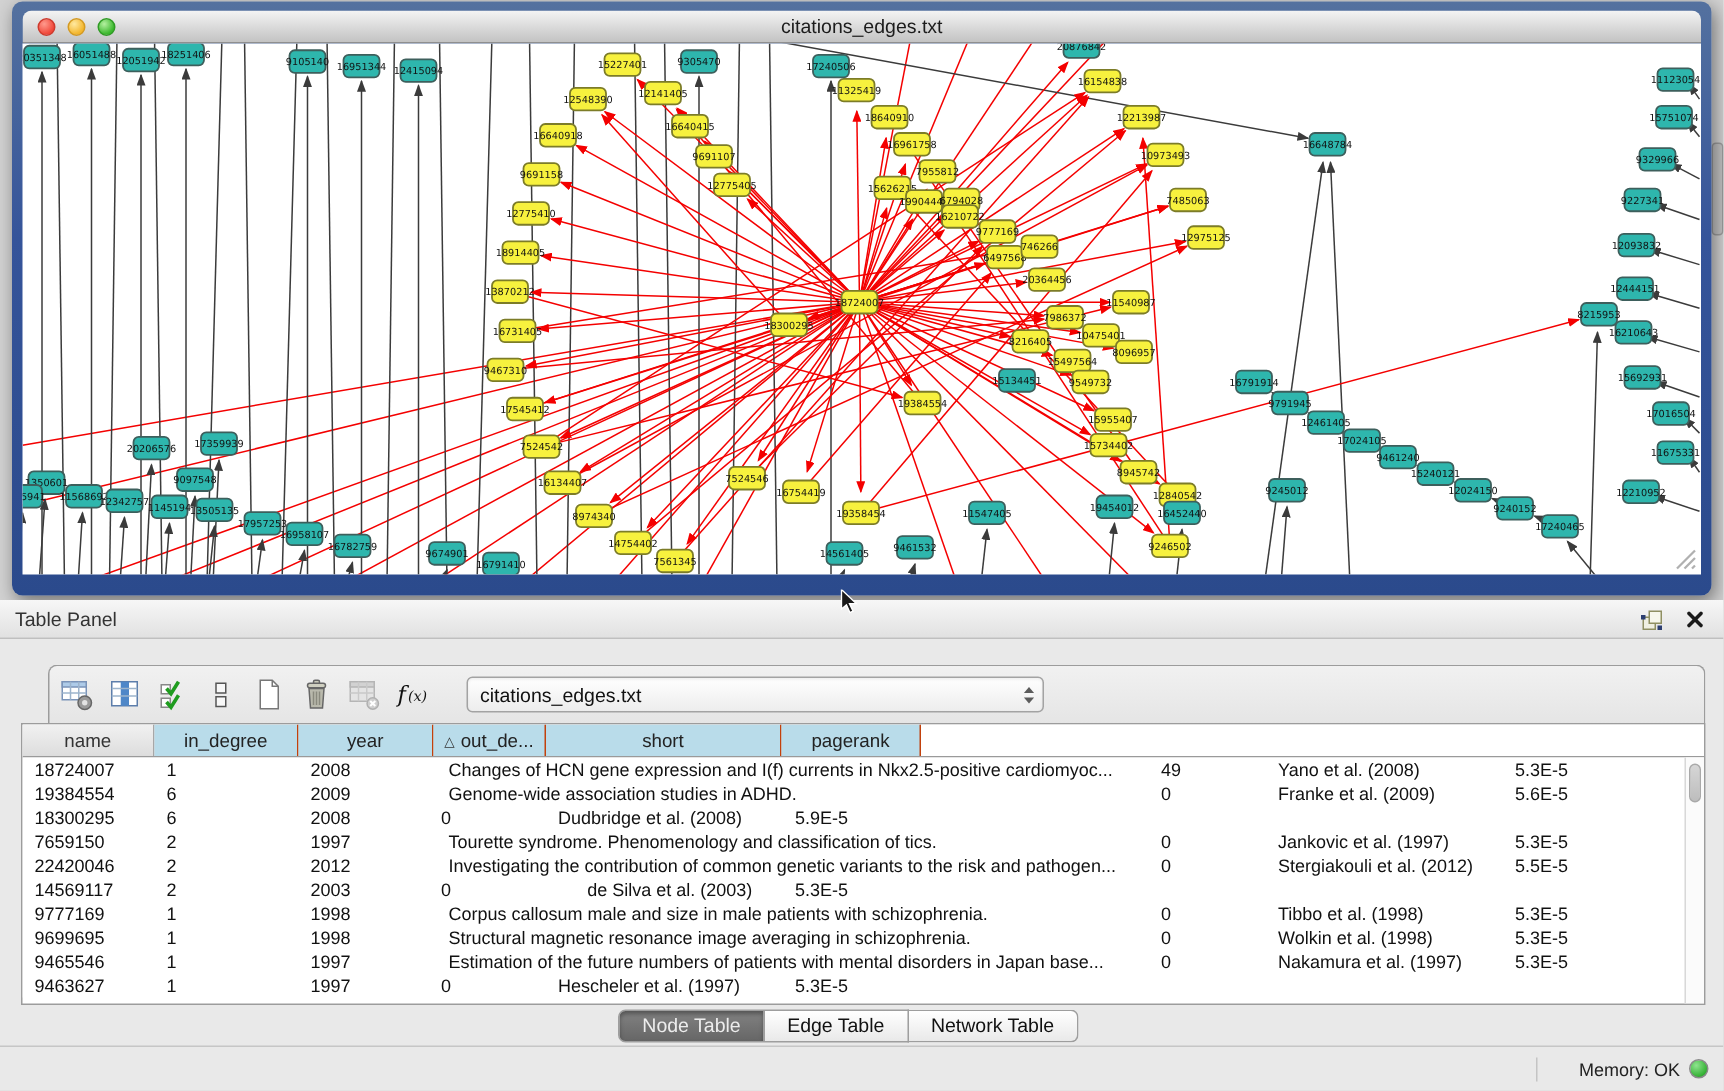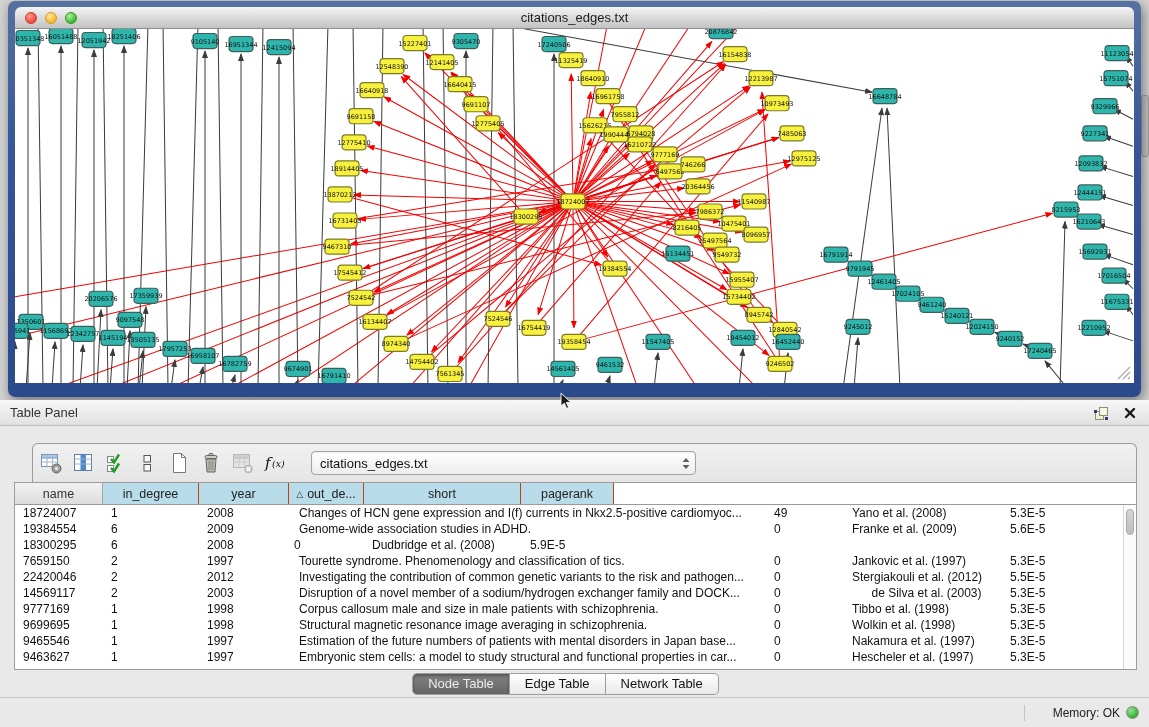--- a/index.html
+++ b/index.html
@@ -865,21 +865,20 @@
             <div class="td" style="width: 90px; padding-left: 8px;">2012</div>
             <div class="td" style="width: 480px; padding-left: 10px;">Investigating the contribution of common genetic variants to the risk and pathogen...</div>
             <div class="td" style="width: 75px; padding-left: 5px;">0</div>
             <div class="td" style="width: 157px; padding-left: 8px;">Stergiakouli et al. (2012)</div>
             <div class="td" style="width: 93px; padding-left: 9px;">5.5E-5</div>
           </div>
           <div class="tr">
             <div class="td" style="width: 88px; padding-left: 8px;">14569117</div>
             <div class="td" style="width: 96px; padding-left: 8px;">2</div>
             <div class="td" style="width: 90px; padding-left: 8px;">2003</div>
-            <div class="td" style="width: 480px; padding-left: 10px;">Disruption of a novel member of a sodium/hydrogen exchanger family and DOCK...</div>
             <div class="td" style="width: 75px; padding-left: 5px;">0</div>
             <div class="td" style="width: 157px; padding-left: 8px; text-align: center;">de Silva et al. (2003)</div>
             <div class="td" style="width: 93px; padding-left: 9px;">5.3E-5</div>
           </div>
           <div class="tr">
             <div class="td" style="width: 88px; padding-left: 8px;">9777169</div>
             <div class="td" style="width: 96px; padding-left: 8px;">1</div>
             <div class="td" style="width: 90px; padding-left: 8px;">1998</div>
             <div class="td" style="width: 480px; padding-left: 10px;">Corpus callosum male and size in male patients with schizophrenia.</div>
             <div class="td" style="width: 75px; padding-left: 5px;">0</div>
@@ -901,21 +900,20 @@
             <div class="td" style="width: 90px; padding-left: 8px;">1997</div>
             <div class="td" style="width: 480px; padding-left: 10px;">Estimation of the future numbers of patients with mental disorders in Japan base...</div>
             <div class="td" style="width: 75px; padding-left: 5px;">0</div>
             <div class="td" style="width: 157px; padding-left: 8px;">Nakamura et al. (1997)</div>
             <div class="td" style="width: 93px; padding-left: 9px;">5.3E-5</div>
           </div>
           <div class="tr">
             <div class="td" style="width: 88px; padding-left: 8px;">9463627</div>
             <div class="td" style="width: 96px; padding-left: 8px;">1</div>
             <div class="td" style="width: 90px; padding-left: 8px;">1997</div>
-            <div class="td" style="width: 480px; padding-left: 10px;">Embryonic stem cells: a model to study structural and functional properties in car...</div>
             <div class="td" style="width: 75px; padding-left: 5px;">0</div>
             <div class="td" style="width: 157px; padding-left: 8px;">Hescheler et al. (1997)</div>
             <div class="td" style="width: 93px; padding-left: 9px;">5.3E-5</div>
           </div>
         </div>
       <div class="vscroll">
         <div class="vthumb"></div>
       </div>
     </div>
 

